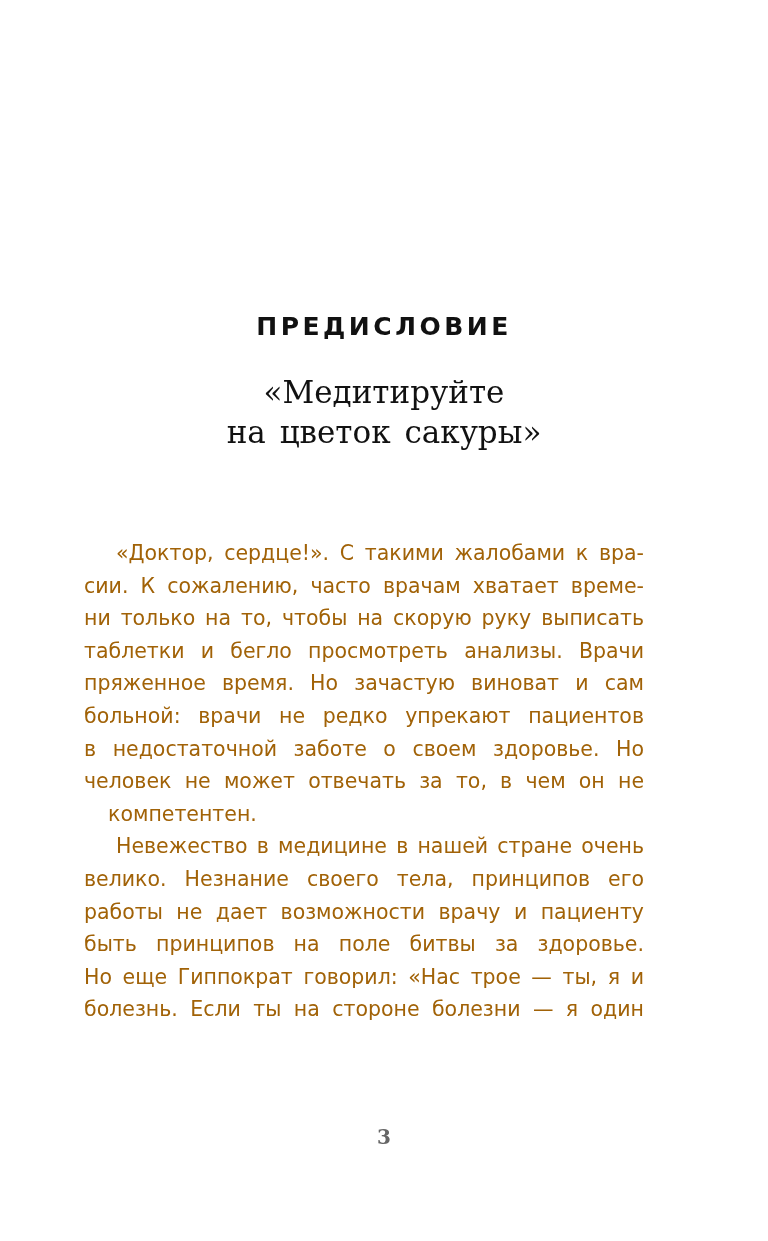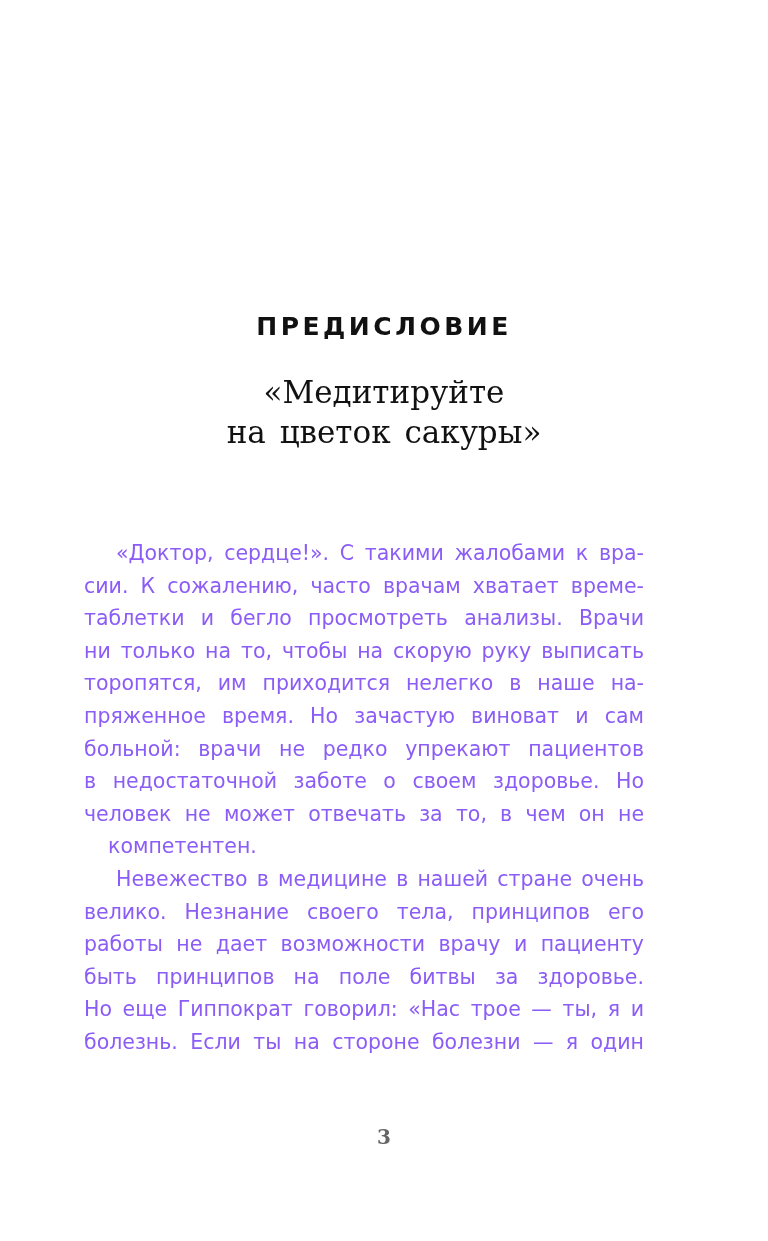--- a/index.html
+++ b/index.html
@@ -11,21 +11,21 @@
     letter-spacing: 3.5px; color: #111;
   }
   .subtitle {
     position: absolute; left: 0; width: 768px; top: 368px; text-align: center;
     font-family: "DejaVu Serif", serif; font-size: 31px; line-height: 40px; color: #111;
     word-spacing: 4px;
   }
   .subtitle div { display: block; }
   .body-text {
     position: absolute; left: 84px; width: 560px; top: 533px;
-    font-family: "DejaVu Sans", sans-serif; font-size: 20.5px; line-height: 32.6px; color: #8b5cf6;
+    font-family: "DejaVu Sans", sans-serif; font-size: 20.5px; line-height: 32.6px; color: #a16207;
   }
   .line { display: block; white-space: nowrap; text-align: justify; text-align-last: justify; height: 32.6px; }
   .line.last { text-align-last: left; margin-left: 24px; }
   .line.indent { padding-left: 32px; }
   .page-number {
     position: absolute; left: 0; width: 768px; top: 1121px; text-align: center;
     font-family: "DejaVu Serif", serif; font-weight: bold; font-size: 20px; color: #666;
   }
 </style>
 </head>
@@ -36,23 +36,22 @@
 
   <div class="subtitle">
     <div>«Медитируйте</div>
     <div>на цветок сакуры»</div>
   </div>
 
   <div class="body-text">
     <div>
       <span class="line indent">«Доктор, сердце!». С такими жалобами к вра-</span>
       <span class="line">сии. К сожалению, часто врачам хватает време-</span>
+      <span class="line">ни только на то, чтобы на скорую руку выписать</span>
       <span class="line">таблетки и бегло просмотреть анализы. Врачи</span>
-      <span class="line">ни только на то, чтобы на скорую руку выписать</span>
-      <span class="line">торопятся, им приходится нелегко в наше на-</span>
       <span class="line">пряженное время. Но зачастую виноват и сам</span>
       <span class="line">больной: врачи не редко упрекают пациентов</span>
       <span class="line">в недостаточной заботе о своем здоровье. Но</span>
       <span class="line">человек не может отвечать за то, в чем он не</span>
       <span class="line last">компетентен.</span>
     </div>
     <div>
       <span class="line indent">Невежество в медицине в нашей стране очень</span>
       <span class="line">велико. Незнание своего тела, принципов его</span>
       <span class="line">работы не дает возможности врачу и пациенту</span>

